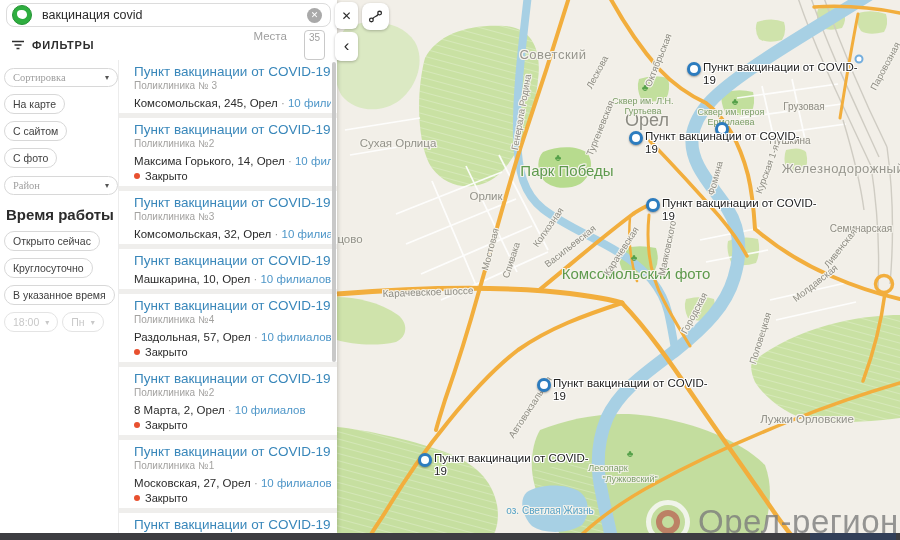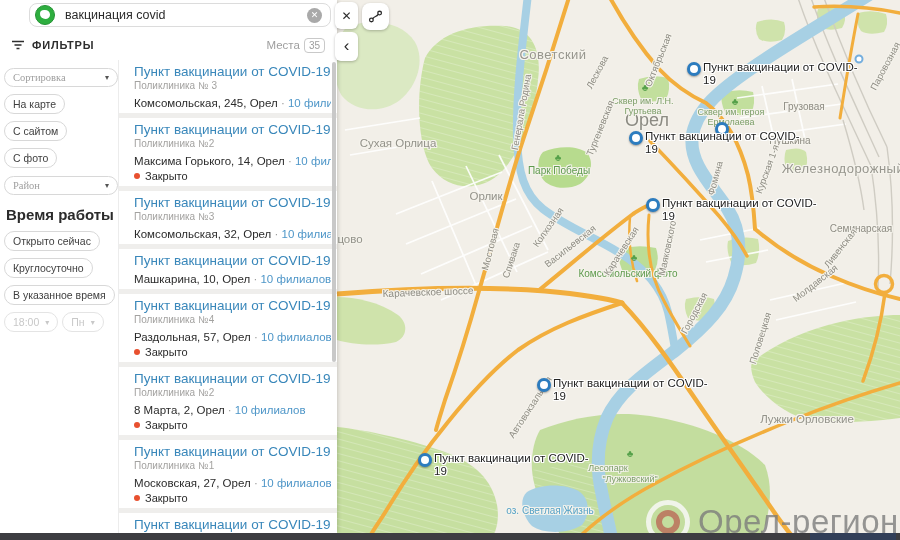--- a/index.html
+++ b/index.html
@@ -10,21 +10,21 @@
   #map svg{position:absolute;left:0;top:0;}
   #map-labels,#map-markers{position:absolute;left:0;top:0;width:900px;height:540px;}
   .ml{position:absolute;transform:translate(-50%,-50%);white-space:nowrap;pointer-events:none;
       text-shadow:-1px -1px 0 #f5f3ec,1px -1px 0 #f5f3ec,-1px 1px 0 #f5f3ec,1px 1px 0 #f5f3ec,
                   0 1px 0 #f5f3ec,0 -1px 0 #f5f3ec,1px 0 0 #f5f3ec,-1px 0 0 #f5f3ec;}
   .ml.district{font-size:13px;color:#97968e;letter-spacing:.5px;}
   .ml.city{font-size:18px;color:#8c8b83;}
   .ml.locality{font-size:11.5px;color:#93928a;}
   .ml.street{font-size:9.5px;color:#8e8c83;}
   .ml.street-h{font-size:10px;color:#8e8c83;}
-  .ml.park{font-size:10px;color:#5e9a4d;}
+  .ml.park{font-size:15px;color:#5e9a4d;margin-left:8px;}
   .ml.park-sm{font-size:9px;color:#7c9e68;}
   .ml.water{font-size:10px;color:#56a2c6;}
   .ml.tree{font-size:10px;color:#54a049;text-shadow:none;}
   .marker{position:absolute;width:8px;height:8px;border:3.5px solid #2c7cbf;background:#fff;
           border-radius:50%;transform:translate(-50%,-50%);box-shadow:0 1px 2px rgba(0,0,0,.35);z-index:3;}
   .small-marker{position:absolute;width:5px;height:5px;border:2.5px solid #74aede;background:#fff;
           border-radius:50%;transform:translate(-50%,-50%);z-index:3;}
   .marker-label{position:absolute;font-size:11.5px;line-height:13px;color:#222;z-index:3;
       text-shadow:-1px -1px 0 #fff,1px -1px 0 #fff,-1px 1px 0 #fff,1px 1px 0 #fff,
                   0 1px 0 #fff,0 -1px 0 #fff,1px 0 0 #fff,-1px 0 0 #fff;}
@@ -32,32 +32,32 @@
   #watermark{position:absolute;left:646px;top:500px;display:flex;align-items:center;z-index:6;pointer-events:none;}
   #wm-logo{width:34px;height:34px;border-radius:50%;border:5px solid rgba(248,248,246,.85);
            display:flex;align-items:center;justify-content:center;}
   #wm-logo-inner{width:12px;height:12px;border-radius:50%;border:6px solid rgba(186,97,82,.75);}
   #wm-text{margin-left:8px;font-size:33px;color:rgba(122,122,122,.78);letter-spacing:.5px;}
   
   #left-ui{position:absolute;left:0;top:0;width:337px;height:533px;background:#fff;z-index:10;
            box-shadow:1px 0 4px rgba(0,0,0,.18);display:flex;flex-direction:column;}
   #search-row{height:30px;position:relative;background:#fff;flex:none;}
   #search-box{position:absolute;left:6px;top:3px;right:6px;height:22px;border:1px solid #dcdcdc;
-              border-radius:8px;display:flex;align-items:center;background:#fff;margin-left:23px;}
+              border-radius:8px;display:flex;align-items:center;background:#fff;}
   #logo{width:18px;height:18px;border-radius:50%;background:#2eae3f;border:1px solid #259335;
         margin-left:5px;position:relative;flex:none;}
   #logo span{position:absolute;left:4px;top:4px;width:10px;height:9px;background:#fff;
         border-radius:45% 55% 50% 60%;}
   #search-query{margin-left:10px;font-size:12.5px;color:#2b2b2b;flex:1;}
   #clear-btn{width:15px;height:15px;border-radius:50%;background:#a9a9a9;color:#fff;font-size:9px;
         line-height:15px;text-align:center;margin-right:8px;flex:none;cursor:pointer;}
   #header-row{height:30px;display:flex;align-items:center;position:relative;flex:none;background:#fff;}
   #filter-icon{margin-left:10px;}
   #filters-label{margin-left:6px;font-size:11px;font-weight:bold;color:#2e2e2e;letter-spacing:.8px;}
-  #places-tab{position:absolute;right:12px;top:0;height:30px;display:flex;align-items:center;}
+  #places-tab{position:absolute;right:12px;top:0;height:30px;display:flex;gap:13px;}
   #places-label{font-size:11.5px;color:#9e9e9e;}
   #places-badge{margin-left:4px;font-size:10px;color:#9e9e9e;border:1px solid #c9c9c9;border-radius:4px;
         padding:1px 4px;}
   #tab-underline{position:absolute;left:284px;top:55px;width:48px;height:4px;background:#4d9b53;}
   #content-row{flex:1;display:flex;min-height:0;}
   
   #filter-panel{width:118px;flex:none;border-right:1px solid #ececec;padding-top:7px;background:#fff;}
   .pill{display:inline-flex;align-items:center;border:1px solid #d8d8d8;border-radius:13px;
         padding:3px 8px;font-size:10.5px;color:#3f3f3f;margin:0 0 7px 4px;background:#fff;cursor:pointer;
         white-space:nowrap;}

